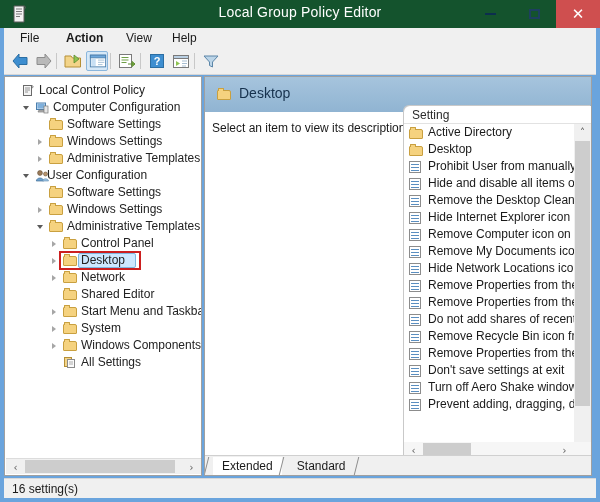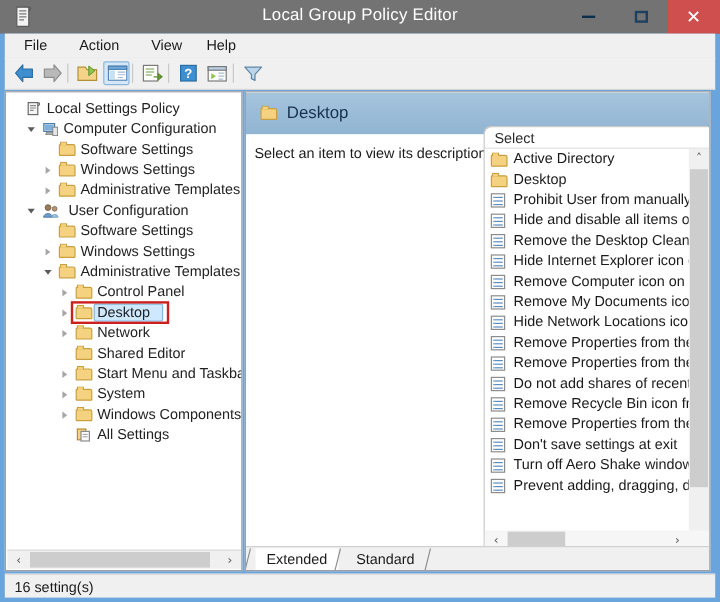--- a/index.html
+++ b/index.html
@@ -11,21 +11,21 @@
     background:#5b9bd5;
   }
   .window{
     position:absolute;left:0;top:0;width:600px;height:502px;
     background:#6aa4dd;
     box-sizing:border-box;
   }
   
   .titlebar{
     position:absolute;left:0;top:0;width:600px;height:28px;
-    background:#737373;
+    background:#14532d;
   }
   .title-icon{
     position:absolute;left:12px;top:5px;width:16px;height:18px;
   }
   .title-text{
     position:absolute;left:0;top:4px;width:600px;text-align:center;
     font-size:14px;color:#ffffff;letter-spacing:.2px;
   }
   .win-btns{position:absolute;right:0;top:0;height:28px;}
   .win-btn{
@@ -198,21 +198,21 @@
         <span class="glyph-max"></span>
       </div>
       <div class="win-btn btn-close">
         <span class="glyph-close">✕</span>
       </div>
     </div>
   </div>
 
   <div class="menubar" id="menubar">
       <div class="menu-item" style="left: 12px;">File</div>
-      <div class="menu-item" style="left: 58px;">Action</div>
+      <div class="menu-item" style="left: 58px; font-weight: bold;">Action</div>
       <div class="menu-item" style="left: 118px;">View</div>
       <div class="menu-item" style="left: 164px;">Help</div>
     </div>
 
   <div class="toolbar">
     <div class="tb-btn" style="left:6px;">
       <svg viewBox="0 0 22 20" width="22" height="20">
         <path d="M9 3 L3 10 L9 17 L9 13.5 L17 13.5 L17 6.5 L9 6.5 Z" fill="#3e8ed0" stroke="#2b6ea3" stroke-width="1" stroke-linejoin="round"></path>
       </svg>
     </div>
@@ -269,21 +269,21 @@
 
   <div class="tree-pane">
     <div id="tree-rows">
         <div class="tree-sel" style="left: 73px; top: 176px; width: 57.85px; height: 15px;"></div>
         <div class="tree-row" style="top: 5px; left: 0px; width: 196px;">
           <span style="position: absolute; top: 2px; left: 16px; width: 14px; height: 13px;"><svg viewBox="0 0 14 13" width="14" height="13">
               <rect x="2.5" y="1.5" width="8" height="10" fill="#f5f5f5" stroke="#6a6a6a"></rect>
               <path d="M4 4 h5 M4 6 h5 M4 8 h3" stroke="#8a8a8a" stroke-width="0.9"></path>
               <path d="M10.5 1.5 c2 0 2 2.5 0 2.5" fill="none" stroke="#6a6a6a"></path>
             </svg></span>
-          <span class="tlabel" style="left: 34px;">Local Settings Policy</span>
+          <span class="tlabel" style="left: 34px;">Local Control Policy</span>
         </div>
         <div class="tree-row" style="top: 22px; left: 0px; width: 196px;">
           <span class="tw open" style="left: 18px;"></span>
           <span style="position: absolute; top: 2px; left: 30px; width: 14px; height: 13px;"><svg viewBox="0 0 14 13" width="14" height="13">
               <rect x="1.5" y="2" width="9" height="6.5" fill="#cfe1f2" stroke="#4a7fae"></rect>
               <rect x="2.5" y="3" width="7" height="4.5" fill="#7fb0dc"></rect>
               <path d="M4 9 h5 l1 2 h-7 z" fill="#b6b6b6" stroke="#7a7a7a" stroke-width="0.7"></path>
               <rect x="9" y="5" width="4" height="7" fill="#e6e6e6" stroke="#7a7a7a" stroke-width="0.7"></rect>
             </svg></span>
           <span class="tlabel" style="left: 48px;">Computer Configuration</span>
@@ -309,21 +309,21 @@
           <span class="tlabel" style="left: 62px;">Administrative Templates</span>
         </div>
         <div class="tree-row" style="top: 90px; left: 0px; width: 196px;">
           <span class="tw open" style="left: 18px;"></span>
           <span style="position: absolute; top: 2px; left: 30px; width: 14px; height: 13px;"><svg viewBox="0 0 14 13" width="14" height="13">
               <circle cx="5" cy="4" r="2.4" fill="#9a7b5a" stroke="#6e573e" stroke-width="0.7"></circle>
               <path d="M1.3 12 c0.4 -4 7 -4 7.4 0 z" fill="#6fa0cc" stroke="#3f7099" stroke-width="0.7"></path>
               <circle cx="10.5" cy="5" r="2" fill="#b8956e" stroke="#6e573e" stroke-width="0.6"></circle>
               <path d="M7.6 12 c0.3 -3 5.6 -3 5.9 0 z" fill="#9ec4e3" stroke="#5d8cb3" stroke-width="0.6"></path>
             </svg></span>
-          <span class="tlabel" style="left: 52px;">User Configuration</span>
+          <span class="tlabel" style="left: 42px;">User Configuration</span>
         </div>
         <div class="tree-row" style="top: 107px; left: 0px; width: 196px;">
           <span class="folder" style="left: 44px; top: 2px;">
             <i></i>
           </span>
           <span class="tlabel" style="left: 62px;">Software Settings</span>
         </div>
         <div class="tree-row" style="top: 124px; left: 0px; width: 196px;">
           <span class="tw" style="left: 32px;"></span>
           <span class="folder" style="left: 44px; top: 2px;">
@@ -411,21 +411,21 @@
         </div>
       <div class="rp-title">Desktop</div>
     </div>
 
     <div class="desc-pane">
       <div class="desc-text">Select an item to view its description.</div>
     </div>
 
     <div class="list-pane">
       <div class="list-head">
-        <div class="lh-label">Select</div>
+        <div class="lh-label">Setting</div>
       </div>
       <div class="list-body" id="list-rows">
           <div class="li" style="top: 0px; width: 170px;">
             <span class="folder ico-folder">
               <i></i>
             </span>
             <span class="lbl">Active Directory</span>
           </div>
           <div class="li" style="top: 17px; width: 170px;">
             <span class="folder ico-folder">

